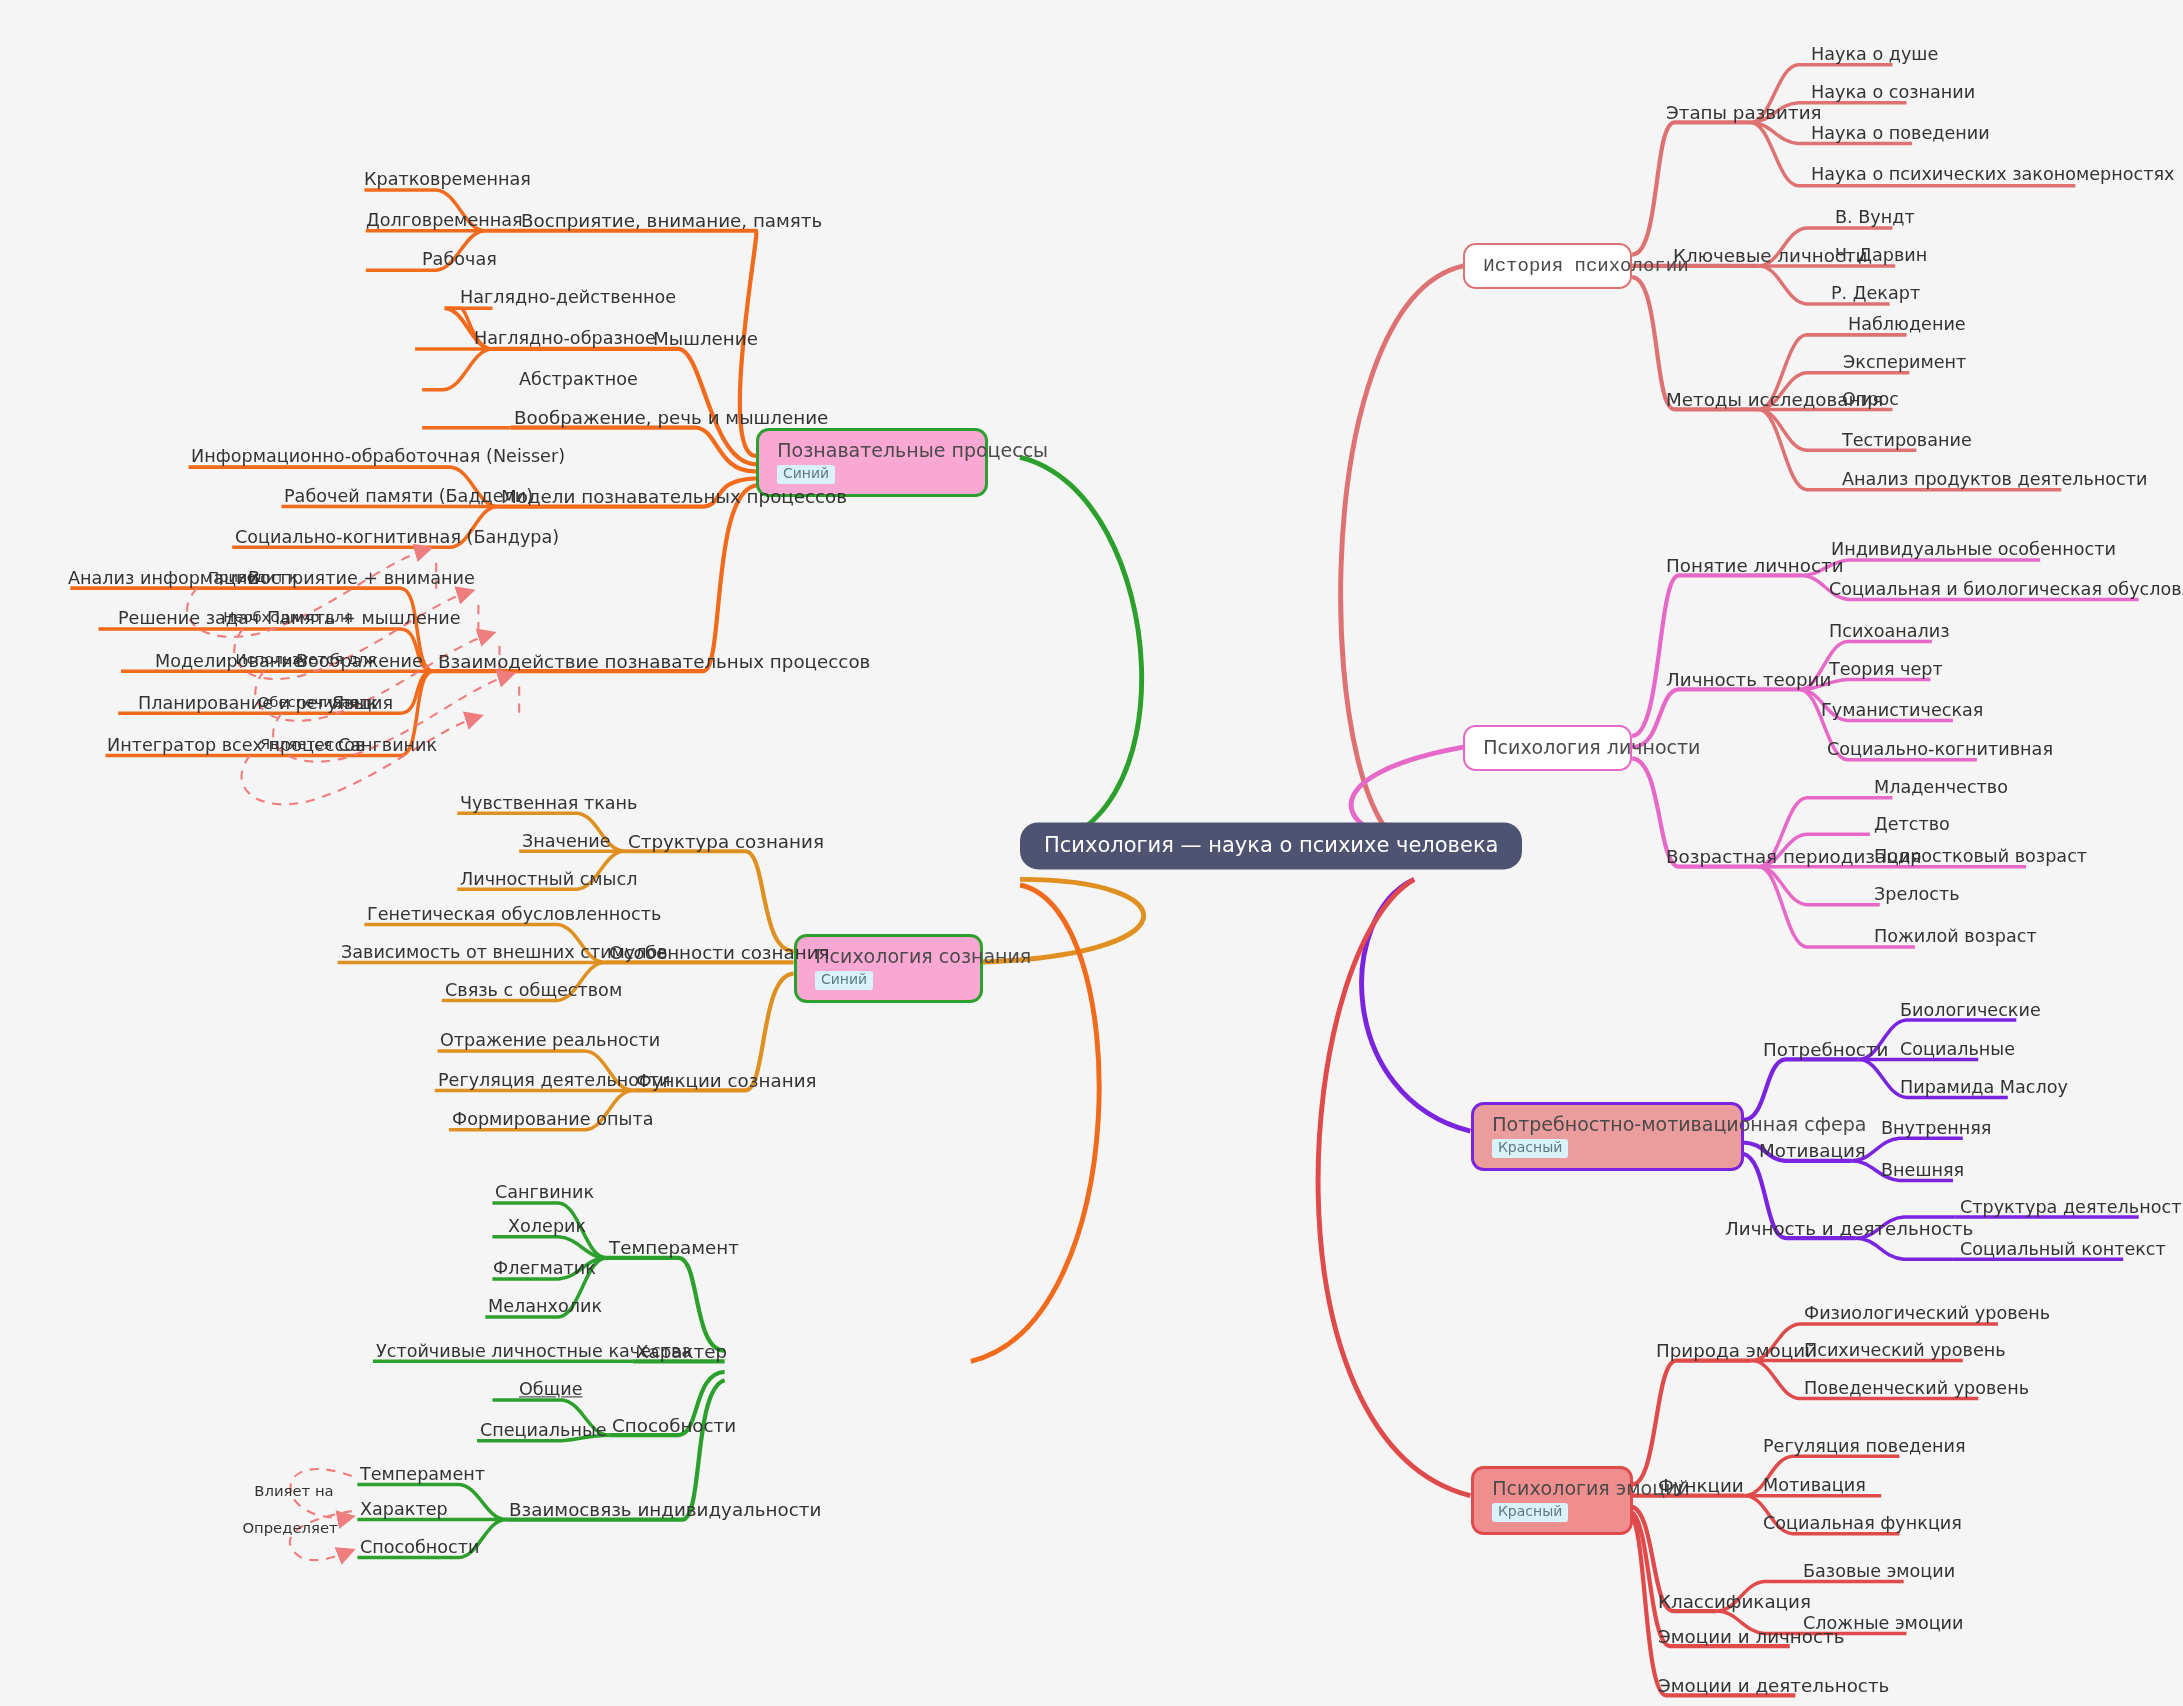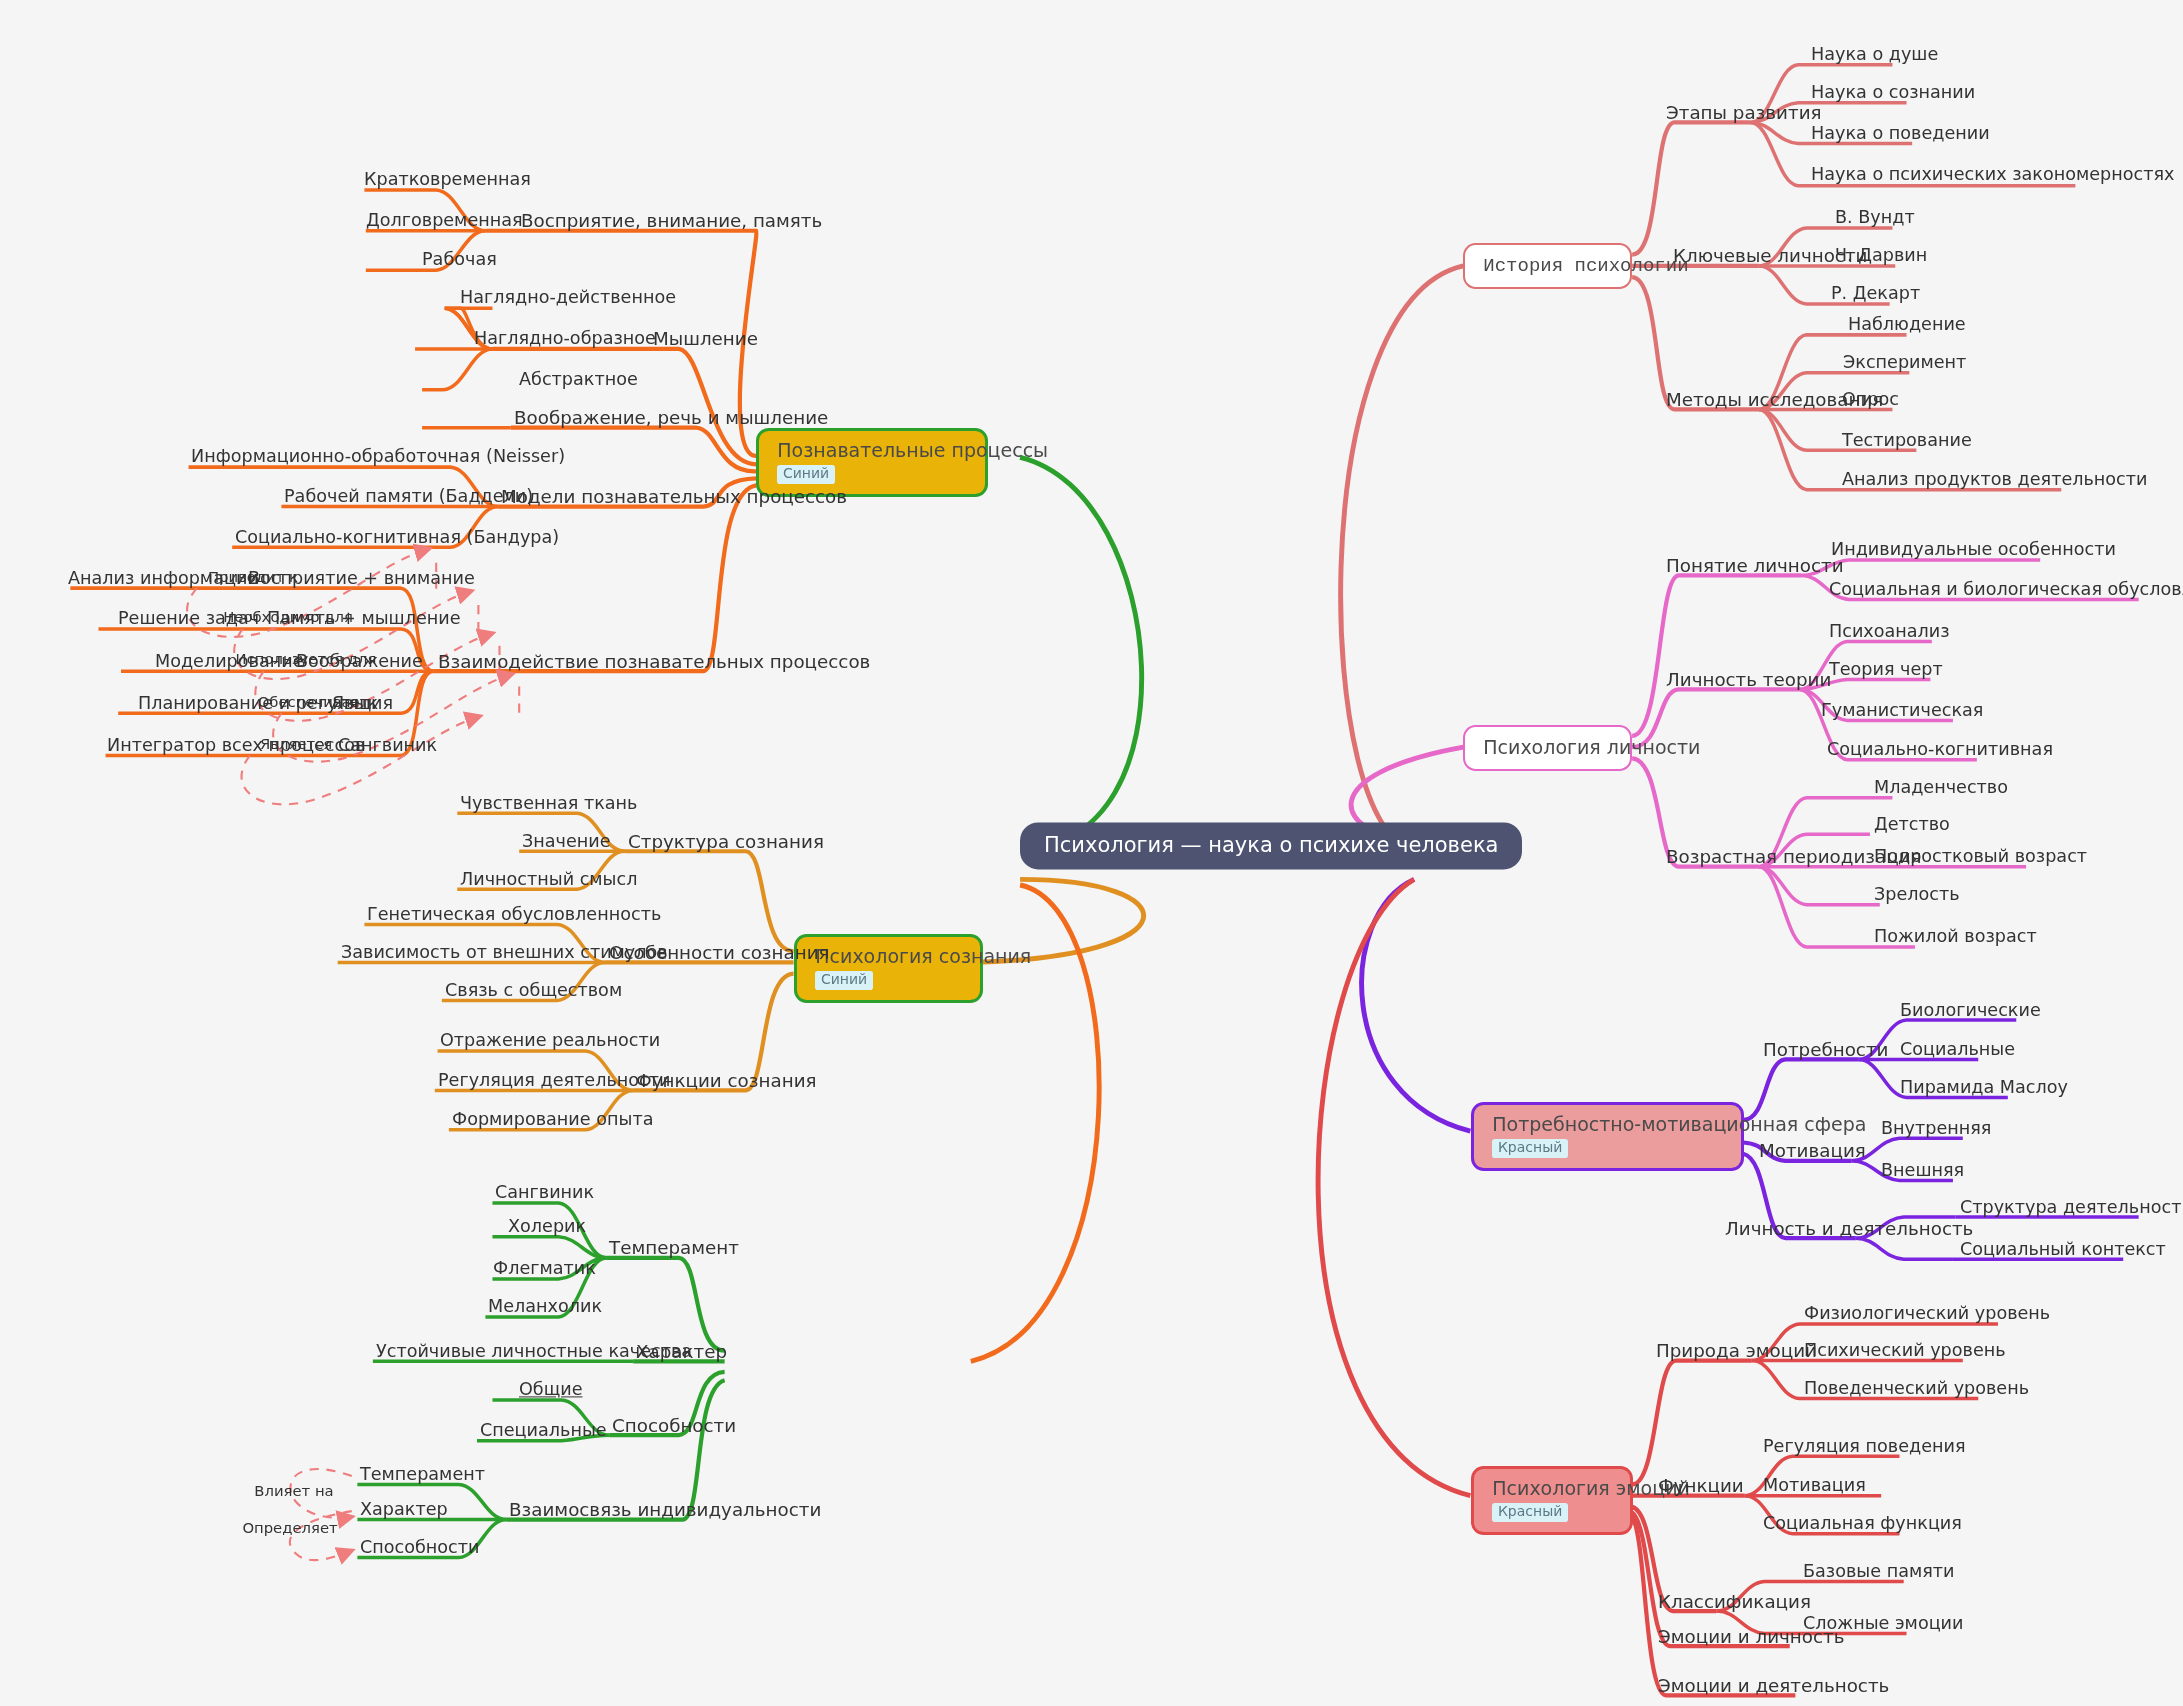--- a/index.html
+++ b/index.html
@@ -16,21 +16,21 @@
   
   .box{border-radius:12.7px;padding:9.9px 18.3px 9.9px 18.3px;box-sizing:border-box;
        display:flex;flex-direction:column;gap:4.2px;align-items:flex-start;}
   .box .title{font-size:19px;color:#4a4a4a;line-height:1.05;}
   .box .tag{font-size:14px;color:#5c7a86;background:#d9f2f7;border-radius:2.8px;
             padding:1.4px 5.6px 2.1px 5.6px;line-height:1.1;}
 
   .root{background:#4d5370;border-radius:18.3px;color:#ffffff;
         padding:12px 24px;font-size:21px;line-height:1.1;}
 
-  .b-blue-green{background:#eab308;border:3.5px solid #2ca02c;}
+  .b-blue-green{background:#f9a8d4;border:3.5px solid #2ca02c;}
   .b-green-orange{background:#a8d8a8;border:3.5px solid #ff6d00;}
   .b-white-red{background:#ffffff;border:2.8px solid #de7272;}
   .b-white-pink{background:#ffffff;border:2.8px solid #e668c8;}
   .b-red-purple{background:#eb9c9c;border:3.5px solid #7b24e0;}
   .b-red-red{background:#ef8e8e;border:3.5px solid #e04a4a;}
 
   .rel{position:absolute;font-size:14.8px;color:#333;white-space:nowrap;
        transform:translate(-50%,-50%);}
 </style>
 </head>
@@ -368,20 +368,20 @@
 <div class="node leaf" style="left:1804px;top:1323px;">Физиологический уровень</div>
 <div class="node leaf" style="left:1804px;top:1360px;">Психический уровень</div>
 <div class="node leaf" style="left:1804px;top:1398px;">Поведенческий уровень</div>
 
 <div class="node leaf mid" style="left:1658px;top:1495px;">Функции</div>
 <div class="node leaf" style="left:1763px;top:1456px;">Регуляция поведения</div>
 <div class="node leaf" style="left:1763px;top:1495px;">Мотивация</div>
 <div class="node leaf" style="left:1763px;top:1533px;">Социальная функция</div>
 
 <div class="node leaf mid" style="left:1658px;top:1611px;">Классификация</div>
-<div class="node leaf" style="left:1803px;top:1581px;">Базовые памяти</div>
+<div class="node leaf" style="left:1803px;top:1581px;">Базовые эмоции</div>
 <div class="node leaf" style="left:1803px;top:1633px;">Сложные эмоции</div>
 
 <div class="node leaf mid" style="left:1658px;top:1646px;">Эмоции и личность</div>
 <div class="node leaf mid" style="left:1658px;top:1695px;">Эмоции и деятельность</div>
 
 </div>
 
 
 </body></html>

